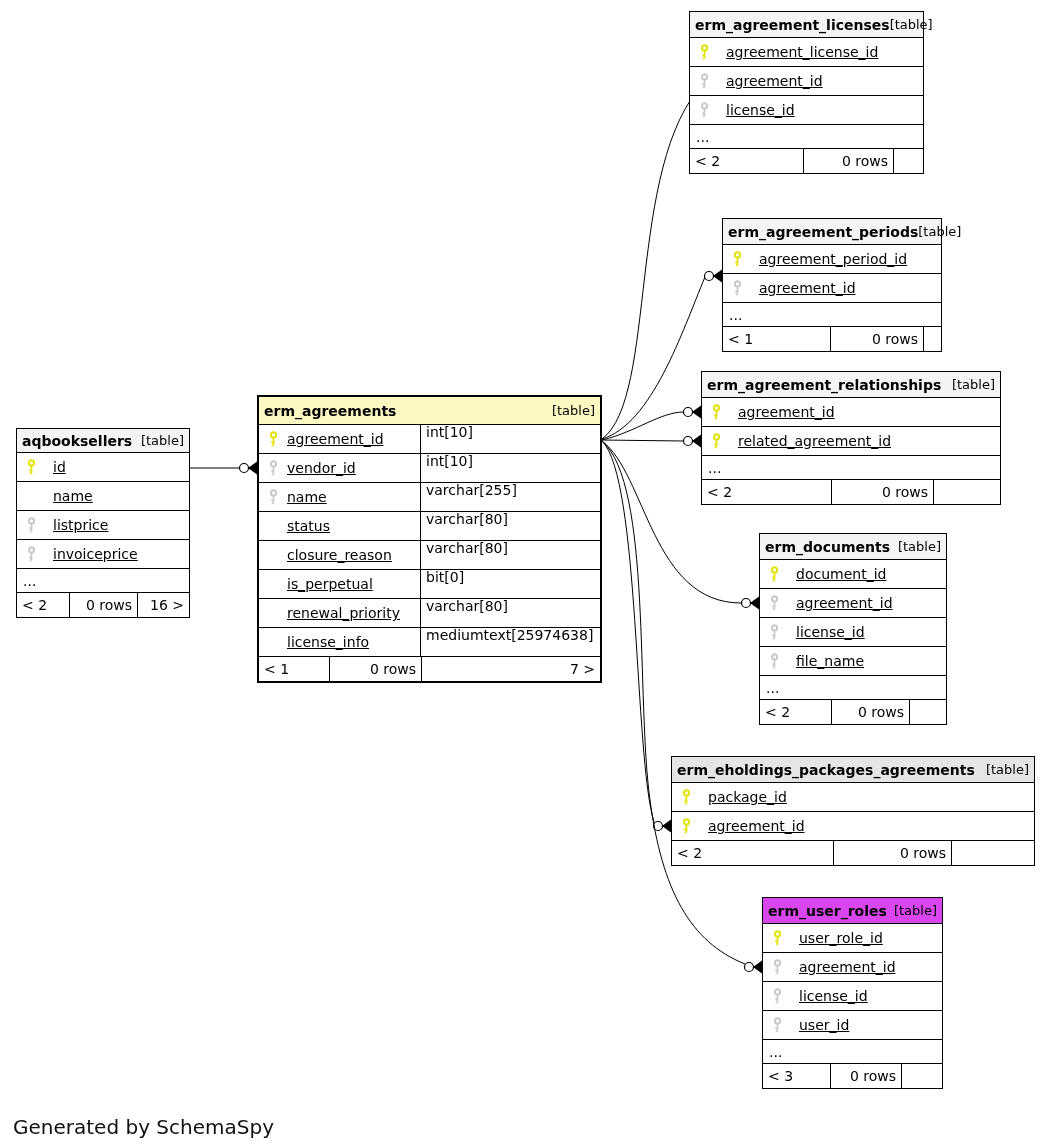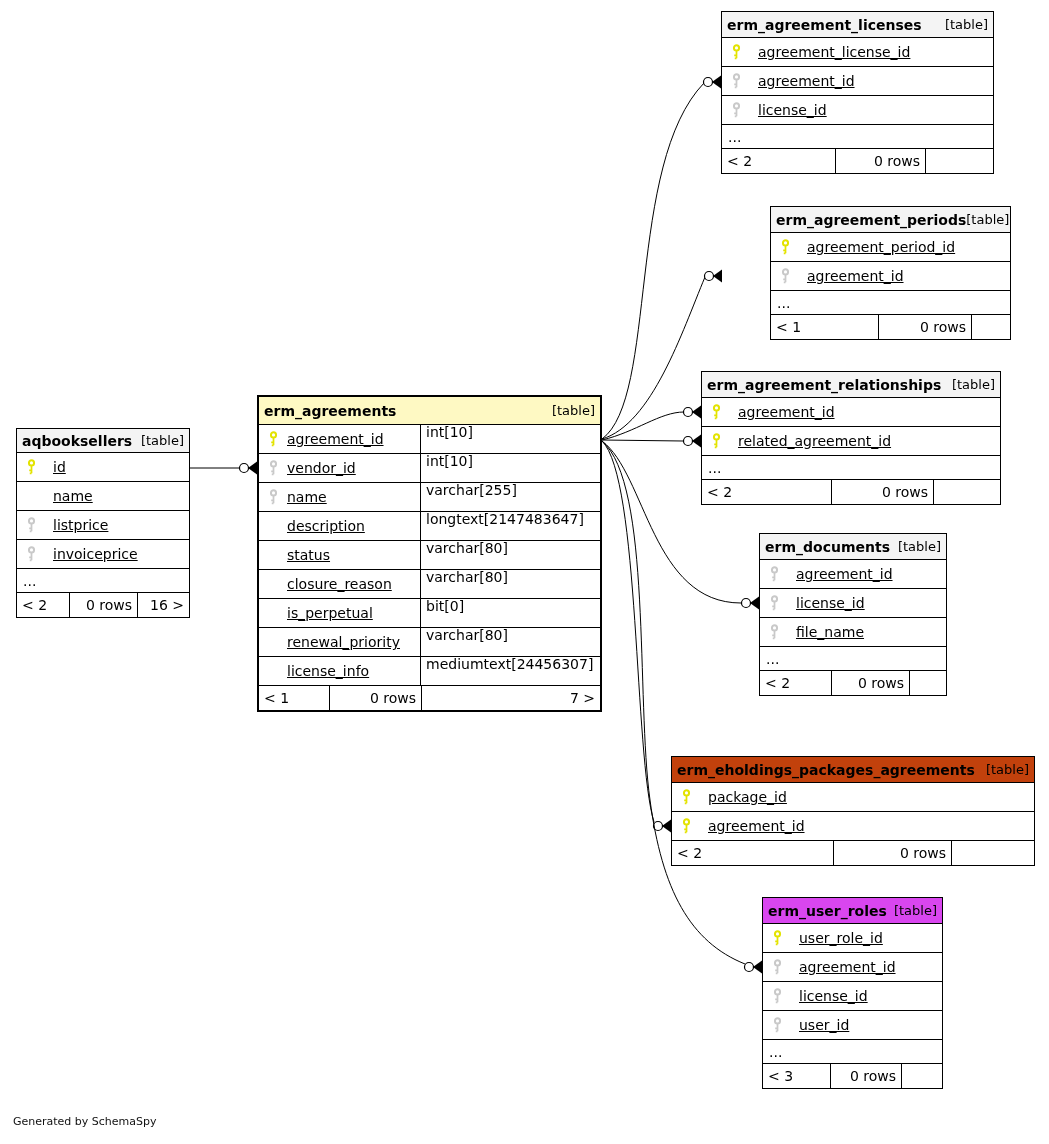--- a/index.html
+++ b/index.html
@@ -26,21 +26,21 @@
   .cname { margin-left: 36px; }
   .tbl.focus .cname { margin-left: 28px; }
   .tcell { flex: 1 1 auto; display: flex; align-items: flex-start;
            border-left: 1px solid #000; padding-left: 5px; }
   .row.dots { height: 24px; align-items: center; padding-left: 6px; }
   .foot { display: flex; height: 24px; align-items: stretch; }
   .fcell { display: flex; align-items: center; }
   .fl { padding-left: 5px; }
   .fm { justify-content: flex-end; padding-right: 5px; border-left: 1px solid #000; }
   .fr { flex: 1 1 auto; justify-content: flex-end; padding-right: 5px; border-left: 1px solid #000; }
-  .credit { position: absolute; left: 13px; top: 1115px; font-size: 11px; color: #111; text-align: center; }
+  .credit { position: absolute; left: 13px; top: 1115px; font-size: 20px; color: #111; text-align: center; }
 </style>
 </head>
 <body>
 
 <div class="canvas" id="diagram">
   <div class="credit">Generated by SchemaSpy</div>
 <svg width="1049" height="1144" viewBox="0 0 1049 1144" class="edges">
       <path d="M190,468 L240,468" class="edge-line"></path>
       <polygon points="248,468 257,461.5 257,474.5" class="crow-foot"></polygon>
       <circle cx="244" cy="468" r="4.5" class="edge-circle"></circle>
@@ -158,28 +158,20 @@
             </svg>
           </span>
           <span class="cname">name</span>
         </div>
         <div class="tcell">
           <span>varchar[255]</span>
         </div>
       </div>
       <div class="row">
         <div class="ncell fixed" style="width: 161px;">
-          <span class="cname">description</span>
-        </div>
-        <div class="tcell">
-          <span>longtext[2147483647]</span>
-        </div>
-      </div>
-      <div class="row">
-        <div class="ncell fixed" style="width: 161px;">
           <span class="cname">status</span>
         </div>
         <div class="tcell">
           <span>varchar[80]</span>
         </div>
       </div>
       <div class="row">
         <div class="ncell fixed" style="width: 161px;">
           <span class="cname">closure_reason</span>
         </div>
@@ -201,30 +193,30 @@
         </div>
         <div class="tcell">
           <span>varchar[80]</span>
         </div>
       </div>
       <div class="row">
         <div class="ncell fixed" style="width: 161px;">
           <span class="cname">license_info</span>
         </div>
         <div class="tcell">
-          <span>mediumtext[24456307]</span>
+          <span>mediumtext[25974638]</span>
         </div>
       </div>
       <div class="foot">
         <span class="fcell fl" style="width: 70px;">&lt; 1</span>
         <span class="fcell fm" style="width: 92px;">0 rows</span>
         <span class="fcell fr">7 &gt;</span>
       </div>
     </div>
-    <div class="tbl" style="left: 721px; top: 11px; width: 273px;">
+    <div class="tbl" style="left: 689px; top: 11px; width: 235px;">
       <div class="hdr" style="height: 26px; background: rgb(244, 244, 244);">
         <span class="tname">erm_agreement_licenses</span>
         <span class="ttag">[table]</span>
       </div>
       <div class="row">
         <div class="ncell">
           <span class="keyicon" style="color: rgb(227, 227, 0);">
             <svg viewBox="0 0 12 17" width="11" height="16">
               <circle cx="6" cy="4" r="2.8" fill="none" stroke="currentColor" stroke-width="2.2"></circle>
               <path d="M6 6.8 L6 15.4 M6 12.1 L3.5 12.1 M6 15.4 L4.1 15.4" stroke="currentColor" stroke-width="1.9" fill="none"></path>
@@ -255,21 +247,21 @@
           <span class="cname">license_id</span>
         </div>
       </div>
       <div class="row dots">...</div>
       <div class="foot">
         <span class="fcell fl" style="width: 113px;">&lt; 2</span>
         <span class="fcell fm" style="width: 90px;">0 rows</span>
         <span class="fcell fr"></span>
       </div>
     </div>
-    <div class="tbl" style="left: 722px; top: 206px; width: 241px; margin-left: 48px;">
+    <div class="tbl" style="left: 722px; top: 218px; width: 220px;">
       <div class="hdr" style="height: 26px; background: rgb(244, 244, 244);">
         <span class="tname">erm_agreement_periods</span>
         <span class="ttag">[table]</span>
       </div>
       <div class="row">
         <div class="ncell">
           <span class="keyicon" style="color: rgb(227, 227, 0);">
             <svg viewBox="0 0 12 17" width="11" height="16">
               <circle cx="6" cy="4" r="2.8" fill="none" stroke="currentColor" stroke-width="2.2"></circle>
               <path d="M6 6.8 L6 15.4 M6 12.1 L3.5 12.1 M6 15.4 L4.1 15.4" stroke="currentColor" stroke-width="1.9" fill="none"></path>
@@ -330,20 +322,31 @@
         <span class="fcell fr"></span>
       </div>
     </div>
     <div class="tbl" style="left: 759px; top: 533px; width: 188px;">
       <div class="hdr" style="height: 26px; background: rgb(244, 244, 244);">
         <span class="tname">erm_documents</span>
         <span class="ttag">[table]</span>
       </div>
       <div class="row">
         <div class="ncell">
+          <span class="keyicon" style="color: rgb(227, 227, 0);">
+            <svg viewBox="0 0 12 17" width="11" height="16">
+              <circle cx="6" cy="4" r="2.8" fill="none" stroke="currentColor" stroke-width="2.2"></circle>
+              <path d="M6 6.8 L6 15.4 M6 12.1 L3.5 12.1 M6 15.4 L4.1 15.4" stroke="currentColor" stroke-width="1.9" fill="none"></path>
+            </svg>
+          </span>
+          <span class="cname">document_id</span>
+        </div>
+      </div>
+      <div class="row">
+        <div class="ncell">
           <span class="keyicon" style="color: rgb(201, 201, 201);">
             <svg viewBox="0 0 12 17" width="11" height="16">
               <circle cx="6" cy="4" r="2.8" fill="none" stroke="currentColor" stroke-width="2.2"></circle>
               <path d="M6 6.8 L6 15.4 M6 12.1 L3.5 12.1 M6 15.4 L4.1 15.4" stroke="currentColor" stroke-width="1.9" fill="none"></path>
             </svg>
           </span>
           <span class="cname">agreement_id</span>
         </div>
       </div>
       <div class="row">
@@ -369,21 +372,21 @@
         </div>
       </div>
       <div class="row dots">...</div>
       <div class="foot">
         <span class="fcell fl" style="width: 71px;">&lt; 2</span>
         <span class="fcell fm" style="width: 78px;">0 rows</span>
         <span class="fcell fr"></span>
       </div>
     </div>
     <div class="tbl" style="left: 671px; top: 756px; width: 364px;">
-      <div class="hdr" style="height: 26px; background: #c2410c;">
+      <div class="hdr" style="height: 26px; background: #e5e5e5;">
         <span class="tname">erm_eholdings_packages_agreements</span>
         <span class="ttag">[table]</span>
       </div>
       <div class="row">
         <div class="ncell">
           <span class="keyicon" style="color: rgb(227, 227, 0);">
             <svg viewBox="0 0 12 17" width="11" height="16">
               <circle cx="6" cy="4" r="2.8" fill="none" stroke="currentColor" stroke-width="2.2"></circle>
               <path d="M6 6.8 L6 15.4 M6 12.1 L3.5 12.1 M6 15.4 L4.1 15.4" stroke="currentColor" stroke-width="1.9" fill="none"></path>
             </svg>

